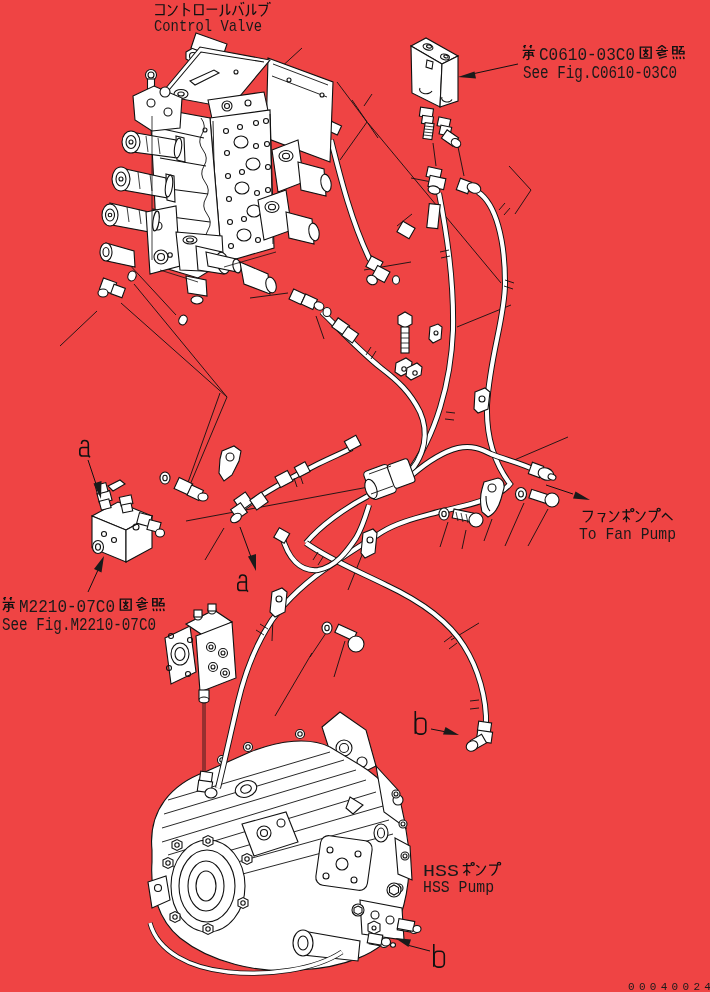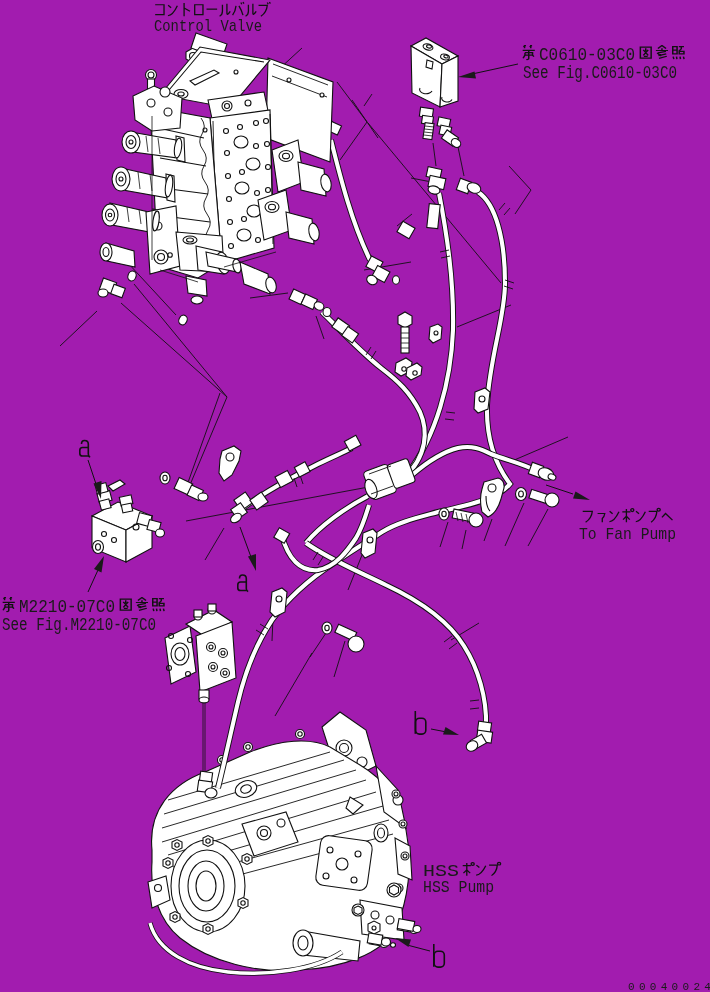--- a/index.html
+++ b/index.html
@@ -1,16 +1,16 @@
 <!DOCTYPE html>
 <html><head>
 <meta charset="utf-8">
 <style>
 html,body{margin:0;padding:0;background:#fff;}
-#page{position:relative;width:710px;height:992px;background:#a21caf;overflow:hidden;}
+#page{position:relative;width:710px;height:992px;background:#ef4444;overflow:hidden;}
 svg{display:block;}
 text{font-family:"Liberation Mono","Liberation Sans",sans-serif;fill:#1a1a1a;}
 </style>
 </head>
 <body>
 <div id="page">
 <svg width="710" height="992" viewBox="0 0 710 992" fill="none" stroke="#111" stroke-width="1.1">
 <defs>
 <g id="jko">
           <path d="M1 2.5 H8.5 V11.5 H1"></path>

